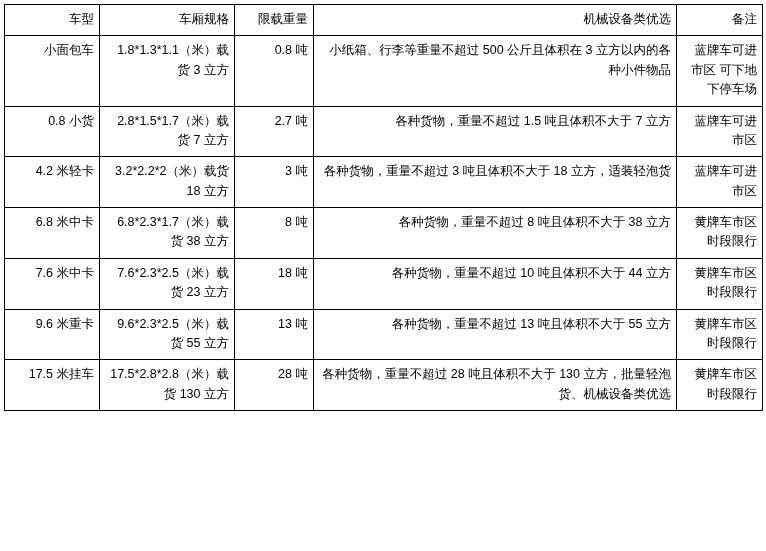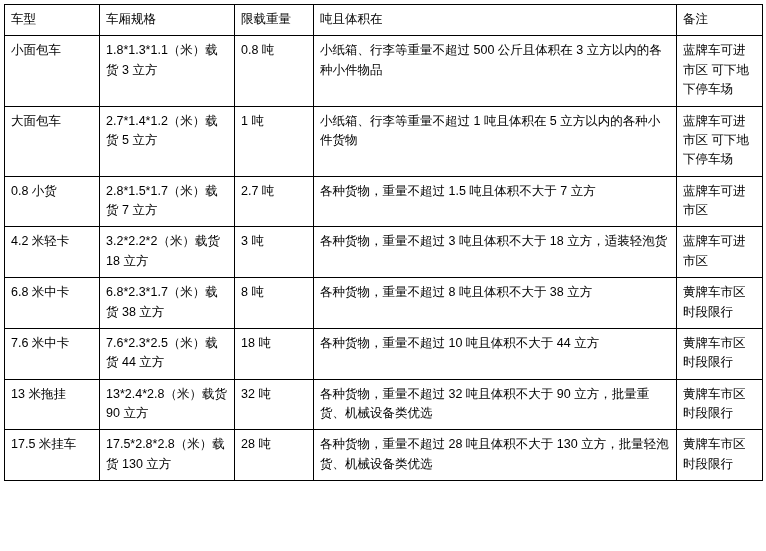--- a/index.html
+++ b/index.html
@@ -26,21 +26,21 @@
     width: 758px;
     font-size: 12.5px;
     line-height: 1.55;
   }
   table.vehicle-table td,
   table.vehicle-table th {
     border: 1px solid #000000;
     vertical-align: top;
     padding: 5px 5px 6px 6px;
     font-weight: normal;
-    text-align: left;
+    text-align: right;
     word-break: break-all;
   }
   thead th {
     text-align: center;
     padding-top: 6px;
     padding-bottom: 7px;
     font-size: 12.5px;
   }
   
   col.c-type    { width: 95px; }
@@ -65,37 +65,30 @@
       <col class="c-spec">
       <col class="c-load">
       <col class="c-cargo">
       <col class="c-remark">
     </colgroup>
     <thead>
       <tr>
         <th>车型</th>
         <th>车厢规格</th>
         <th>限载重量</th>
-        <th>吨且体积在</th>
+        <th>机械设备类优选</th>
         <th>备注</th>
       </tr>
     </thead>
     <tbody>
       <tr>
         <td class="cell-type">小面包车</td>
         <td class="cell-spec">1.8*1.3*1.1（米）载货 3 立方</td>
         <td class="cell-load">0.8 吨</td>
         <td class="cell-cargo">小纸箱、行李等重量不超过 500 公斤且体积在 3 立方以内的各种小件物品</td>
-        <td class="cell-remark">蓝牌车可进市区 可下地下停车场</td>
-      </tr>
-      <tr>
-        <td class="cell-type">大面包车</td>
-        <td class="cell-spec">2.7*1.4*1.2（米）载货 5 立方</td>
-        <td class="cell-load">1 吨</td>
-        <td class="cell-cargo">小纸箱、行李等重量不超过 1 吨且体积在 5 立方以内的各种小件货物</td>
         <td class="cell-remark">蓝牌车可进市区 可下地下停车场</td>
       </tr>
       <tr>
         <td class="cell-type">0.8 小货</td>
         <td class="cell-spec">2.8*1.5*1.7（米）载货 7 立方</td>
         <td class="cell-load">2.7 吨</td>
         <td class="cell-cargo">各种货物，重量不超过 1.5 吨且体积不大于 7 立方</td>
         <td class="cell-remark">蓝牌车可进市区</td>
       </tr>
       <tr>
@@ -107,30 +100,30 @@
       </tr>
       <tr>
         <td class="cell-type">6.8 米中卡</td>
         <td class="cell-spec">6.8*2.3*1.7（米）载货 38 立方</td>
         <td class="cell-load">8 吨</td>
         <td class="cell-cargo">各种货物，重量不超过 8 吨且体积不大于 38 立方</td>
         <td class="cell-remark">黄牌车市区时段限行</td>
       </tr>
       <tr>
         <td class="cell-type">7.6 米中卡</td>
-        <td class="cell-spec">7.6*2.3*2.5（米）载货 44 立方</td>
+        <td class="cell-spec">7.6*2.3*2.5（米）载货 23 立方</td>
         <td class="cell-load">18 吨</td>
         <td class="cell-cargo">各种货物，重量不超过 10 吨且体积不大于 44 立方</td>
         <td class="cell-remark">黄牌车市区时段限行</td>
       </tr>
       <tr>
-        <td class="cell-type">13 米拖挂</td>
-        <td class="cell-spec">13*2.4*2.8（米）载货 90 立方</td>
-        <td class="cell-load">32 吨</td>
-        <td class="cell-cargo">各种货物，重量不超过 32 吨且体积不大于 90 立方，批量重货、机械设备类优选</td>
+        <td class="cell-type">9.6 米重卡</td>
+        <td class="cell-spec">9.6*2.3*2.5（米）载货 55 立方</td>
+        <td class="cell-load">13 吨</td>
+        <td class="cell-cargo">各种货物，重量不超过 13 吨且体积不大于 55 立方</td>
         <td class="cell-remark">黄牌车市区时段限行</td>
       </tr>
       <tr>
         <td class="cell-type">17.5 米挂车</td>
         <td class="cell-spec">17.5*2.8*2.8（米）载货 130 立方</td>
         <td class="cell-load">28 吨</td>
         <td class="cell-cargo">各种货物，重量不超过 28 吨且体积不大于 130 立方，批量轻泡货、机械设备类优选</td>
         <td class="cell-remark">黄牌车市区时段限行</td>
       </tr>
     </tbody>

